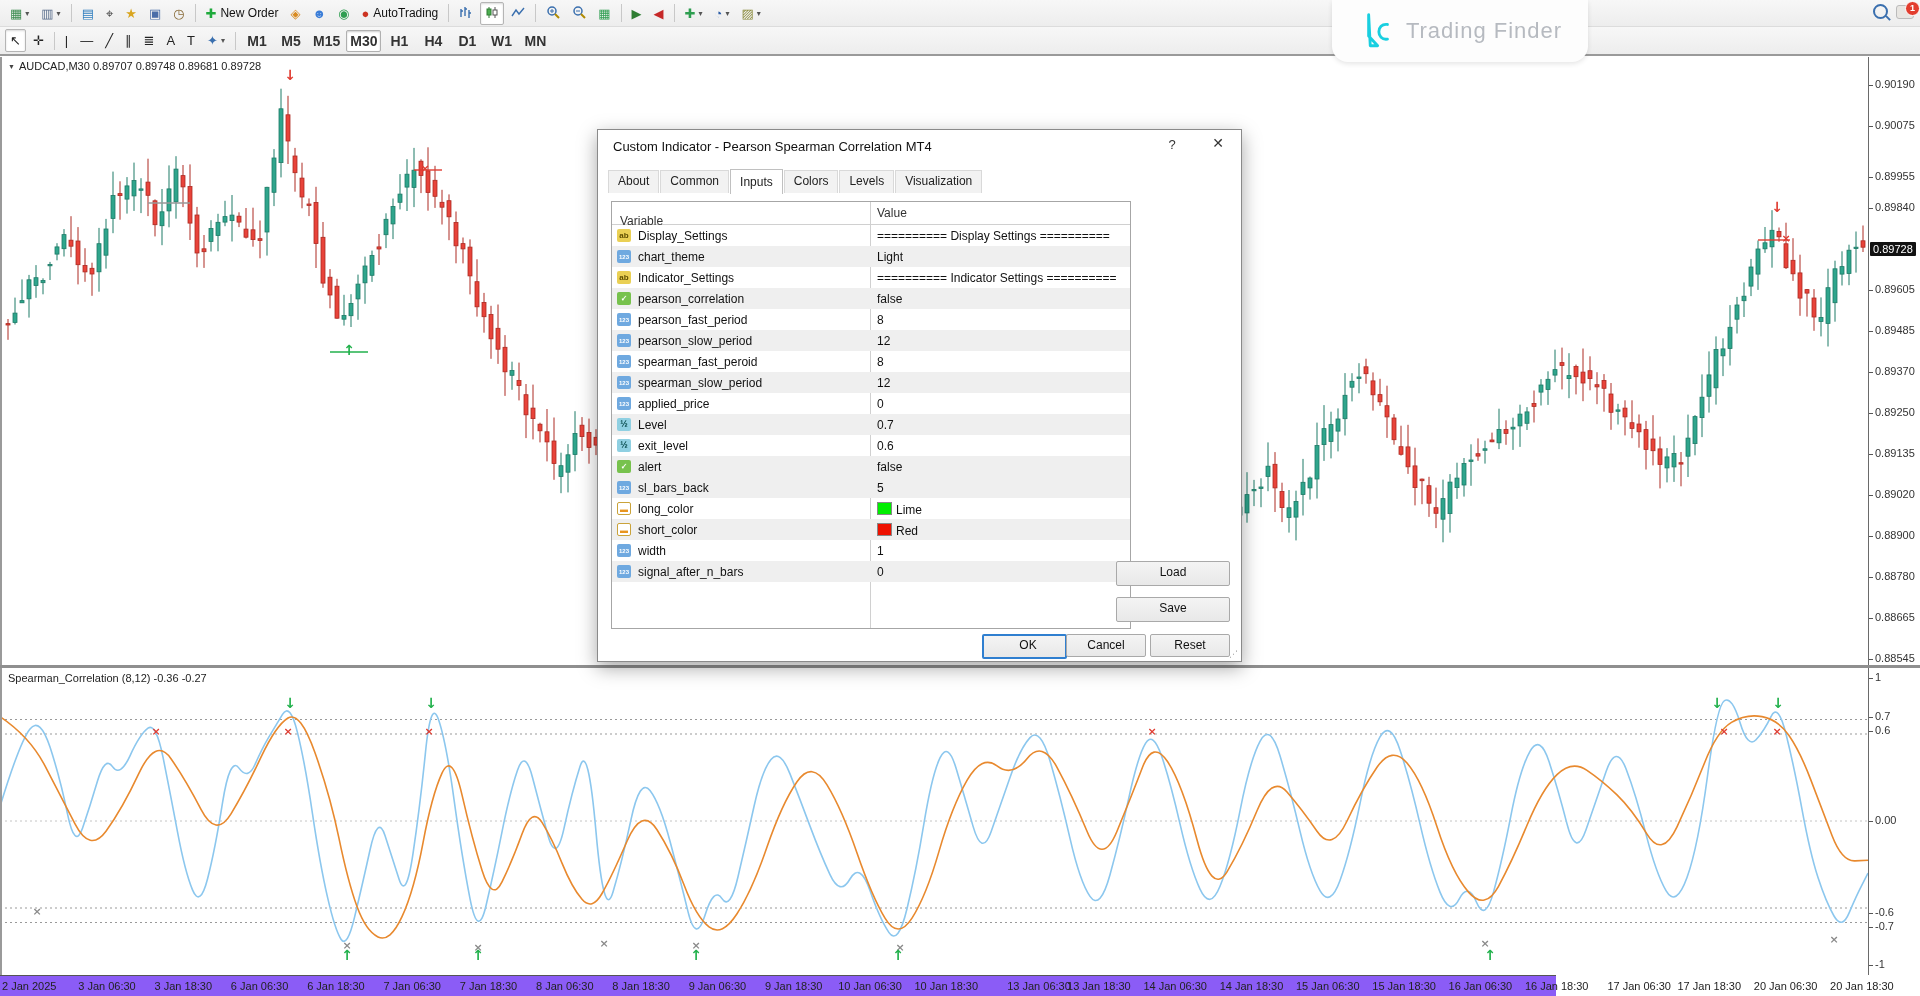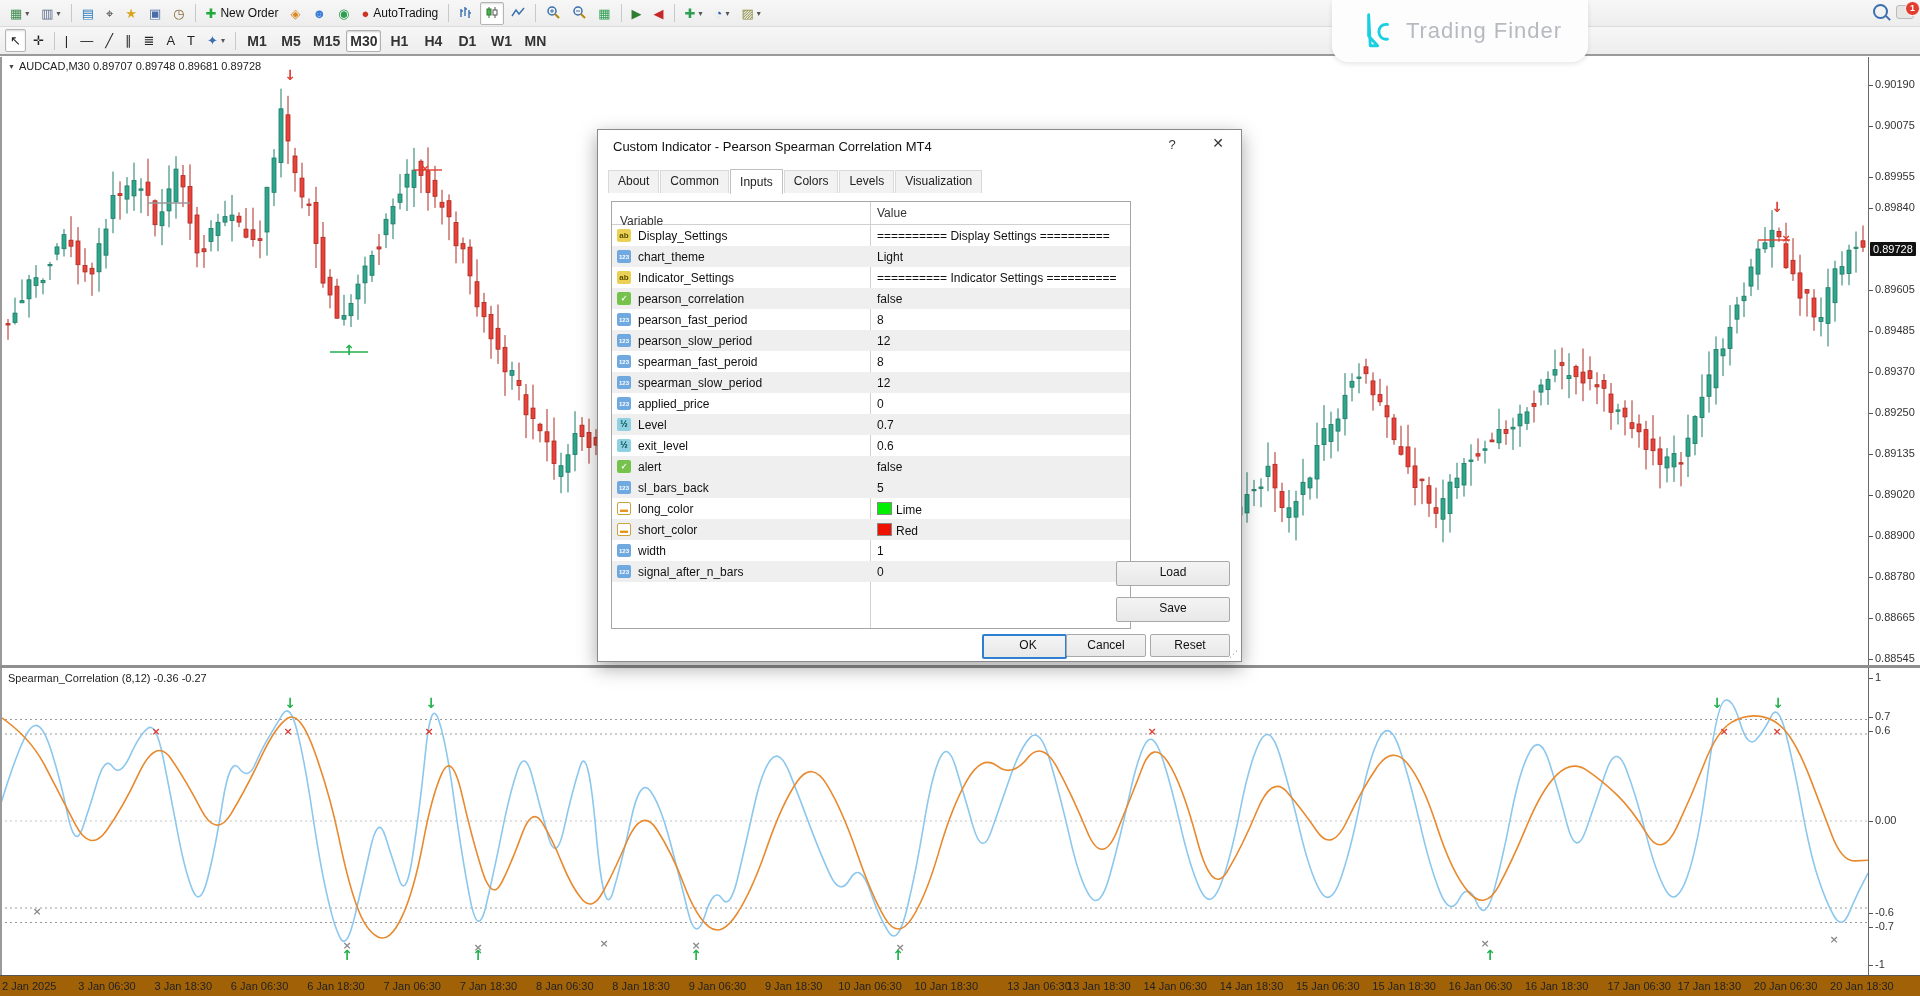--- a/index.html
+++ b/index.html
@@ -41,21 +41,21 @@
   .symbol-line{position:absolute;left:8px;top:60px;font-size:11px;color:#222;z-index:2;}
   .symbol-line .tri{font-size:7px;color:#444;margin-right:4px;vertical-align:1px;}
   .ind-label{position:absolute;left:8px;top:672px;font-size:11px;color:#222;z-index:2;}
   #leftEdge{position:absolute;left:0;top:57px;width:2px;height:918px;background:#9a9a9a;}
   #splitter{position:absolute;left:0;top:665px;width:1920px;height:3px;background:#8f8f8f;z-index:3;}
   #axisLine{position:absolute;left:1868px;top:57px;width:1px;height:918px;background:#6a6a6a;}
   #priceScale{position:absolute;left:1869px;top:57px;width:51px;height:918px;background:#fff;font-size:11px;color:#333;}
   .plabel{position:absolute;left:6px;white-space:nowrap;}
   .plabel .tick{position:absolute;left:-6px;top:7px;width:4px;height:1px;background:#555;}
   .plabel.current{background:#111;color:#fff;padding:1px 3px;left:1px;border-radius:1px;}
-  #timeAxis{position:absolute;left:0;top:975px;width:1920px;height:21px;background:#a16207;border-top:1px solid #555;
+  #timeAxis{position:absolute;left:0;top:975px;width:1556px;height:21px;background:#8b5cf6;border-top:1px solid #555;
             font-size:11px;color:#222;}
   .tlab{position:absolute;top:4px;white-space:nowrap;}
   
   #dialog{position:absolute;left:597px;top:129px;width:643px;height:531px;background:#fff;border:1px solid #8a8a8a;
           box-shadow:0 6px 18px rgba(0,0,0,.35);z-index:10;font-size:12px;color:#111;}
   .dlg-title{position:absolute;left:0;top:0;right:0;height:33px;background:#fff;}
   .dlg-title .txt{position:absolute;left:15px;top:9px;font-size:13px;color:#111;}
   .dlg-help{position:absolute;right:58px;top:7px;width:22px;text-align:center;font-size:13px;color:#333;}
   .dlg-close{position:absolute;right:10px;top:5px;width:26px;text-align:center;font-size:14px;color:#333;}
   .tabs{position:absolute;left:10px;top:39px;display:flex;align-items:flex-end;height:24px;}

